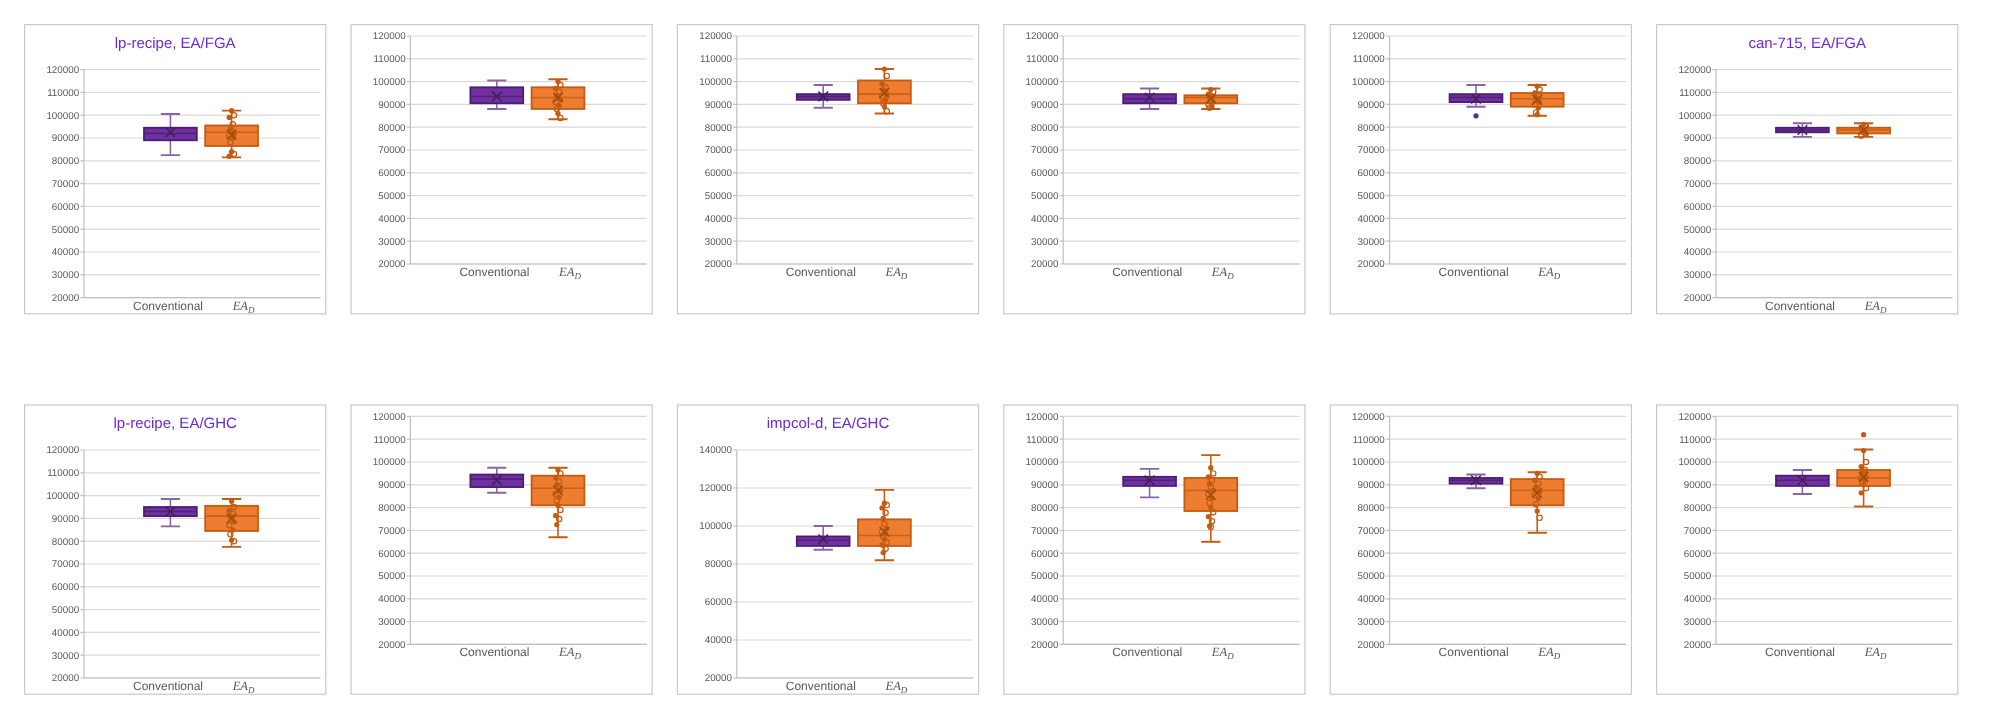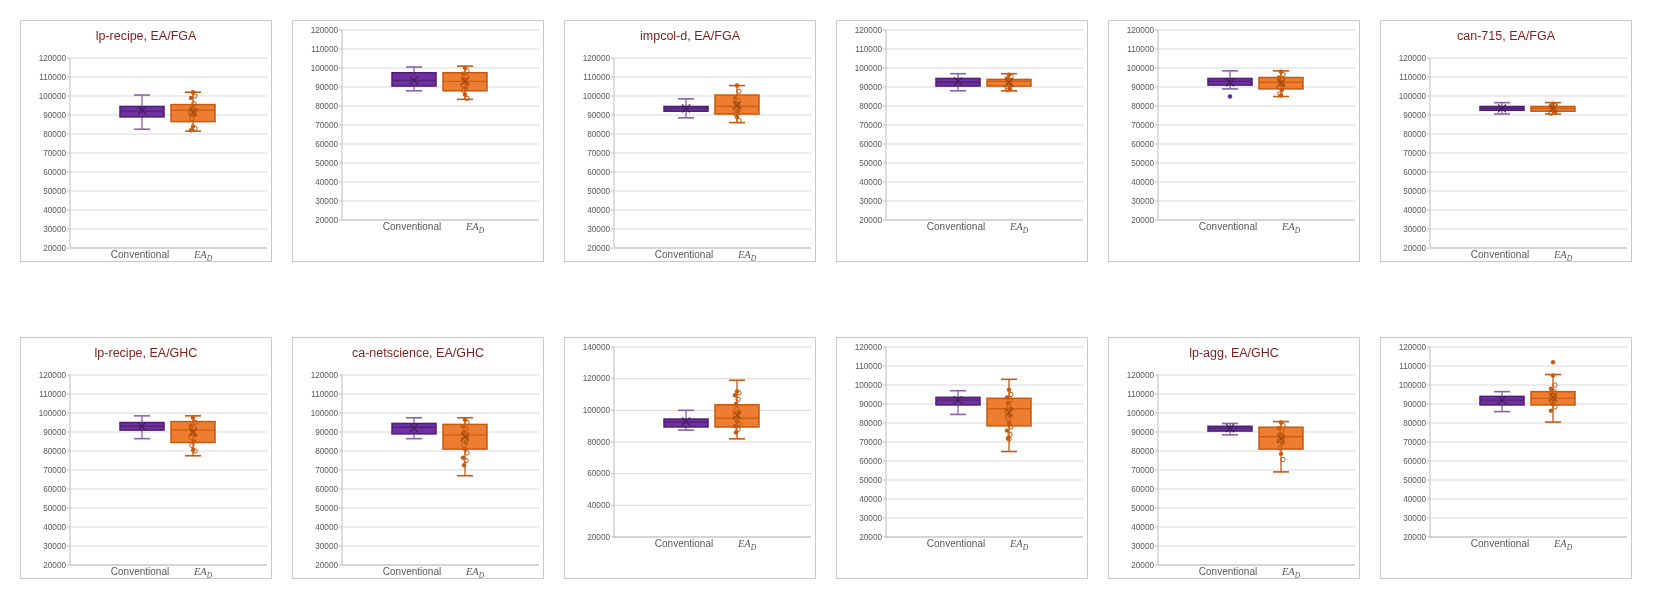--- a/index.html
+++ b/index.html
@@ -20,21 +20,21 @@
     background:#ffffff;
     box-sizing:border-box;
     margin:0;
   }
   .chart-title{
     margin:0;
     padding-top:8px;
     height:20px;
     text-align:center;
     font-size:12.5px;
-    color:#7f1d1d;
+    color:#6d28d9;
     font-family:"Liberation Sans",sans-serif;
     white-space:nowrap;
     overflow:hidden;
   }
   .chart-svg{display:block;margin:0 auto;}
   .tick-label{font-family:"Liberation Sans",sans-serif;}
   .cat-label{font-family:"Liberation Sans",sans-serif;}
   .cat-label-math{font-family:"Liberation Serif","DejaVu Serif",serif;font-style:italic;}
 </style>
 </head>
@@ -193,21 +193,20 @@
           <path d="M166 56.300000000000004 L174 64.30000000000001 M166 64.30000000000001 L174 56.300000000000004" stroke="#9c4a0e" stroke-width="1.2" fill="none"></path>
         </g>
         <g>
           <text x="117" y="209" text-anchor="middle" font-size="10" fill="#595959" class="cat-label">Conventional</text>
           <text x="180" y="209" text-anchor="middle" font-size="10.5" fill="#595959" class="cat-label-math">EA<tspan dy="2.5" font-size="7.5">D</tspan></text>
         </g>
       </svg>
   </figure>
 
   <figure class="chart-card">
-    <figcaption class="chart-title">impcol-d, EA/FGA</figcaption>
     <svg class="chart-svg" width="246" height="212" viewBox="0 0 246 212">
         <g>
           <line x1="47" y1="199" x2="244" y2="199" stroke="#d9d9d9" stroke-width="1"></line>
           <line x1="44" y1="199" x2="47" y2="199" stroke="#bfbfbf" stroke-width="1"></line>
           <line x1="47" y1="180" x2="244" y2="180" stroke="#d9d9d9" stroke-width="1"></line>
           <line x1="44" y1="180" x2="47" y2="180" stroke="#bfbfbf" stroke-width="1"></line>
           <line x1="47" y1="161" x2="244" y2="161" stroke="#d9d9d9" stroke-width="1"></line>
           <line x1="44" y1="161" x2="47" y2="161" stroke="#bfbfbf" stroke-width="1"></line>
           <line x1="47" y1="142" x2="244" y2="142" stroke="#d9d9d9" stroke-width="1"></line>
           <line x1="44" y1="142" x2="47" y2="142" stroke="#bfbfbf" stroke-width="1"></line>
@@ -580,21 +579,20 @@
           <path d="M166 62 L174 70 M166 70 L174 62" stroke="#9c4a0e" stroke-width="1.2" fill="none"></path>
         </g>
         <g>
           <text x="117" y="209" text-anchor="middle" font-size="10" fill="#595959" class="cat-label">Conventional</text>
           <text x="180" y="209" text-anchor="middle" font-size="10.5" fill="#595959" class="cat-label-math">EA<tspan dy="2.5" font-size="7.5">D</tspan></text>
         </g>
       </svg>
   </figure>
 
   <figure class="chart-card">
-    <figcaption class="chart-title">ca-netscience, EA/GHC</figcaption>
     <svg class="chart-svg" width="246" height="212" viewBox="0 0 246 212">
         <g>
           <line x1="47" y1="199" x2="244" y2="199" stroke="#d9d9d9" stroke-width="1"></line>
           <line x1="44" y1="199" x2="47" y2="199" stroke="#bfbfbf" stroke-width="1"></line>
           <line x1="47" y1="180" x2="244" y2="180" stroke="#d9d9d9" stroke-width="1"></line>
           <line x1="44" y1="180" x2="47" y2="180" stroke="#bfbfbf" stroke-width="1"></line>
           <line x1="47" y1="161" x2="244" y2="161" stroke="#d9d9d9" stroke-width="1"></line>
           <line x1="44" y1="161" x2="47" y2="161" stroke="#bfbfbf" stroke-width="1"></line>
           <line x1="47" y1="142" x2="244" y2="142" stroke="#d9d9d9" stroke-width="1"></line>
           <line x1="44" y1="142" x2="47" y2="142" stroke="#bfbfbf" stroke-width="1"></line>
@@ -662,20 +660,21 @@
           <path d="M166 66.75 L174 74.75 M166 74.75 L174 66.75" stroke="#9c4a0e" stroke-width="1.2" fill="none"></path>
         </g>
         <g>
           <text x="117" y="209" text-anchor="middle" font-size="10" fill="#595959" class="cat-label">Conventional</text>
           <text x="180" y="209" text-anchor="middle" font-size="10.5" fill="#595959" class="cat-label-math">EA<tspan dy="2.5" font-size="7.5">D</tspan></text>
         </g>
       </svg>
   </figure>
 
   <figure class="chart-card">
+    <figcaption class="chart-title">impcol-d, EA/GHC</figcaption>
     <svg class="chart-svg" width="246" height="212" viewBox="0 0 246 212">
         <g>
           <line x1="47" y1="199" x2="244" y2="199" stroke="#d9d9d9" stroke-width="1"></line>
           <line x1="44" y1="199" x2="47" y2="199" stroke="#bfbfbf" stroke-width="1"></line>
           <line x1="47" y1="167.33333333333334" x2="244" y2="167.33333333333334" stroke="#d9d9d9" stroke-width="1"></line>
           <line x1="44" y1="167.33333333333334" x2="47" y2="167.33333333333334" stroke="#bfbfbf" stroke-width="1"></line>
           <line x1="47" y1="135.66666666666666" x2="244" y2="135.66666666666666" stroke="#d9d9d9" stroke-width="1"></line>
           <line x1="44" y1="135.66666666666666" x2="47" y2="135.66666666666666" stroke="#bfbfbf" stroke-width="1"></line>
           <line x1="47" y1="104" x2="244" y2="104" stroke="#d9d9d9" stroke-width="1"></line>
           <line x1="44" y1="104" x2="47" y2="104" stroke="#bfbfbf" stroke-width="1"></line>
@@ -813,21 +812,20 @@
           <path d="M166 70.55 L174 78.55 M166 78.55 L174 70.55" stroke="#9c4a0e" stroke-width="1.2" fill="none"></path>
         </g>
         <g>
           <text x="117" y="209" text-anchor="middle" font-size="10" fill="#595959" class="cat-label">Conventional</text>
           <text x="180" y="209" text-anchor="middle" font-size="10.5" fill="#595959" class="cat-label-math">EA<tspan dy="2.5" font-size="7.5">D</tspan></text>
         </g>
       </svg>
   </figure>
 
   <figure class="chart-card">
-    <figcaption class="chart-title">lp-agg, EA/GHC</figcaption>
     <svg class="chart-svg" width="246" height="212" viewBox="0 0 246 212">
         <g>
           <line x1="47" y1="199" x2="244" y2="199" stroke="#d9d9d9" stroke-width="1"></line>
           <line x1="44" y1="199" x2="47" y2="199" stroke="#bfbfbf" stroke-width="1"></line>
           <line x1="47" y1="180" x2="244" y2="180" stroke="#d9d9d9" stroke-width="1"></line>
           <line x1="44" y1="180" x2="47" y2="180" stroke="#bfbfbf" stroke-width="1"></line>
           <line x1="47" y1="161" x2="244" y2="161" stroke="#d9d9d9" stroke-width="1"></line>
           <line x1="44" y1="161" x2="47" y2="161" stroke="#bfbfbf" stroke-width="1"></line>
           <line x1="47" y1="142" x2="244" y2="142" stroke="#d9d9d9" stroke-width="1"></line>
           <line x1="44" y1="142" x2="47" y2="142" stroke="#bfbfbf" stroke-width="1"></line>

